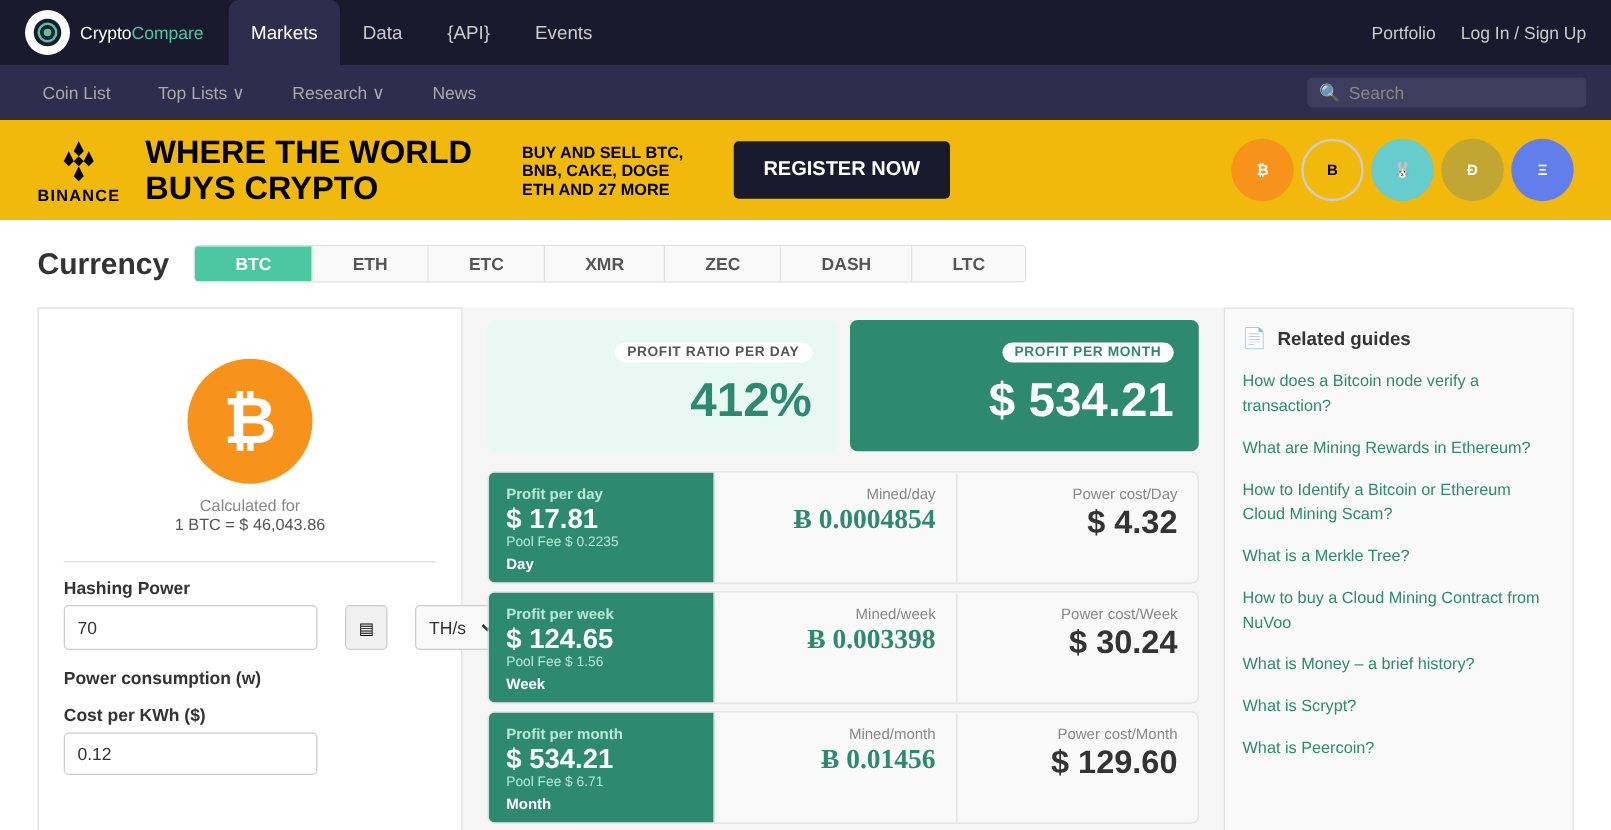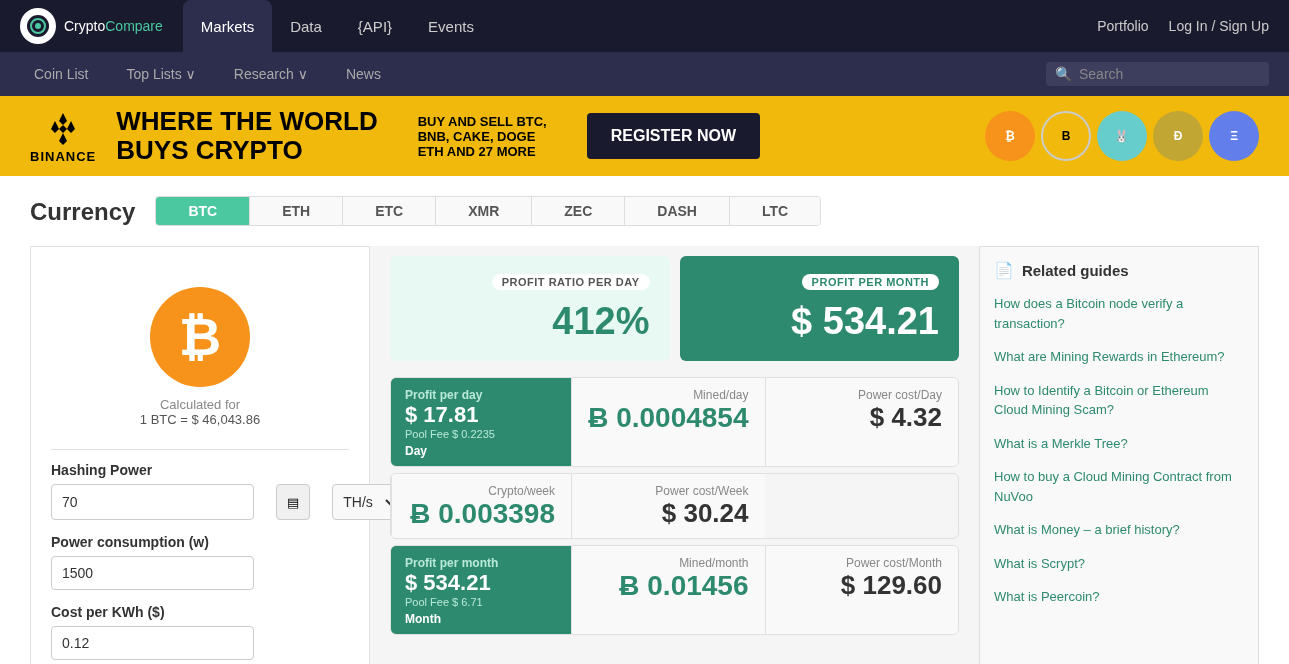--- a/index.html
+++ b/index.html
@@ -390,23 +390,24 @@
       flex-direction: column;
       align-items: flex-end;
       padding: 10px 16px 8px;
       border-left: 1px solid #e0e0e0;
     }
     .row-cell-label {
       font-size: 12px;
       color: #888;
     }
     .row-cell-value {
-      font-size: 28px;
+      font-size: 22px;
       font-weight: bold;
       color: #2d8a6e;
+      font-family: Liberation Serif, serif;
     }
     .row-cell-value-dark {
       font-size: 26px;
       font-weight: bold;
       color: #333;
     }
 
     
     .right-panel {
       width: 280px;
@@ -539,21 +540,20 @@
           <button class="input-unit-btn">▤</button>
           <select class="input-select">
             <option>TH/s</option>
             <option>GH/s</option>
             <option>MH/s</option>
           </select>
         </div>
       </div>
       <div class="input-group">
         <div class="input-label">Power consumption (w)</div>
-        <input type="text" class="input-field" value="1500" style="">
       </div>
       <div class="input-group">
         <div class="input-label">Cost per KWh ($)</div>
         <input type="text" class="input-field" value="0.12" style="">
       </div>
 
     </div>
 
     <div class="center-panel">
 
@@ -579,22 +579,28 @@
     <div class="row-cell">
       <span class="row-cell-label">Mined/day</span>
       <span class="row-cell-value">Ƀ 0.0004854</span>
     </div>
     <div class="row-cell">
       <span class="row-cell-label">Power cost/Day</span>
       <span class="row-cell-value-dark">$ 4.32</span>
     </div>
   </div>
           <div class="profit-row">
+    <div class="row-period">
+      <span class="row-period-label">Profit per week</span>
+      <span class="row-period-value">$ 124.65</span>
+      <span class="row-period-fee">Pool Fee $ 1.56</span>
+      <span style="font-size:12px;color:#fff;font-weight:bold;display:block;margin-top:4px;">Week</span>
+    </div>
     <div class="row-cell">
-      <span class="row-cell-label">Crypto/week</span>
+      <span class="row-cell-label">Mined/week</span>
       <span class="row-cell-value">Ƀ 0.003398</span>
     </div>
     <div class="row-cell">
       <span class="row-cell-label">Power cost/Week</span>
       <span class="row-cell-value-dark">$ 30.24</span>
     </div>
   </div>
           <div class="profit-row">
     <div class="row-period">
       <span class="row-period-label">Profit per month</span>

